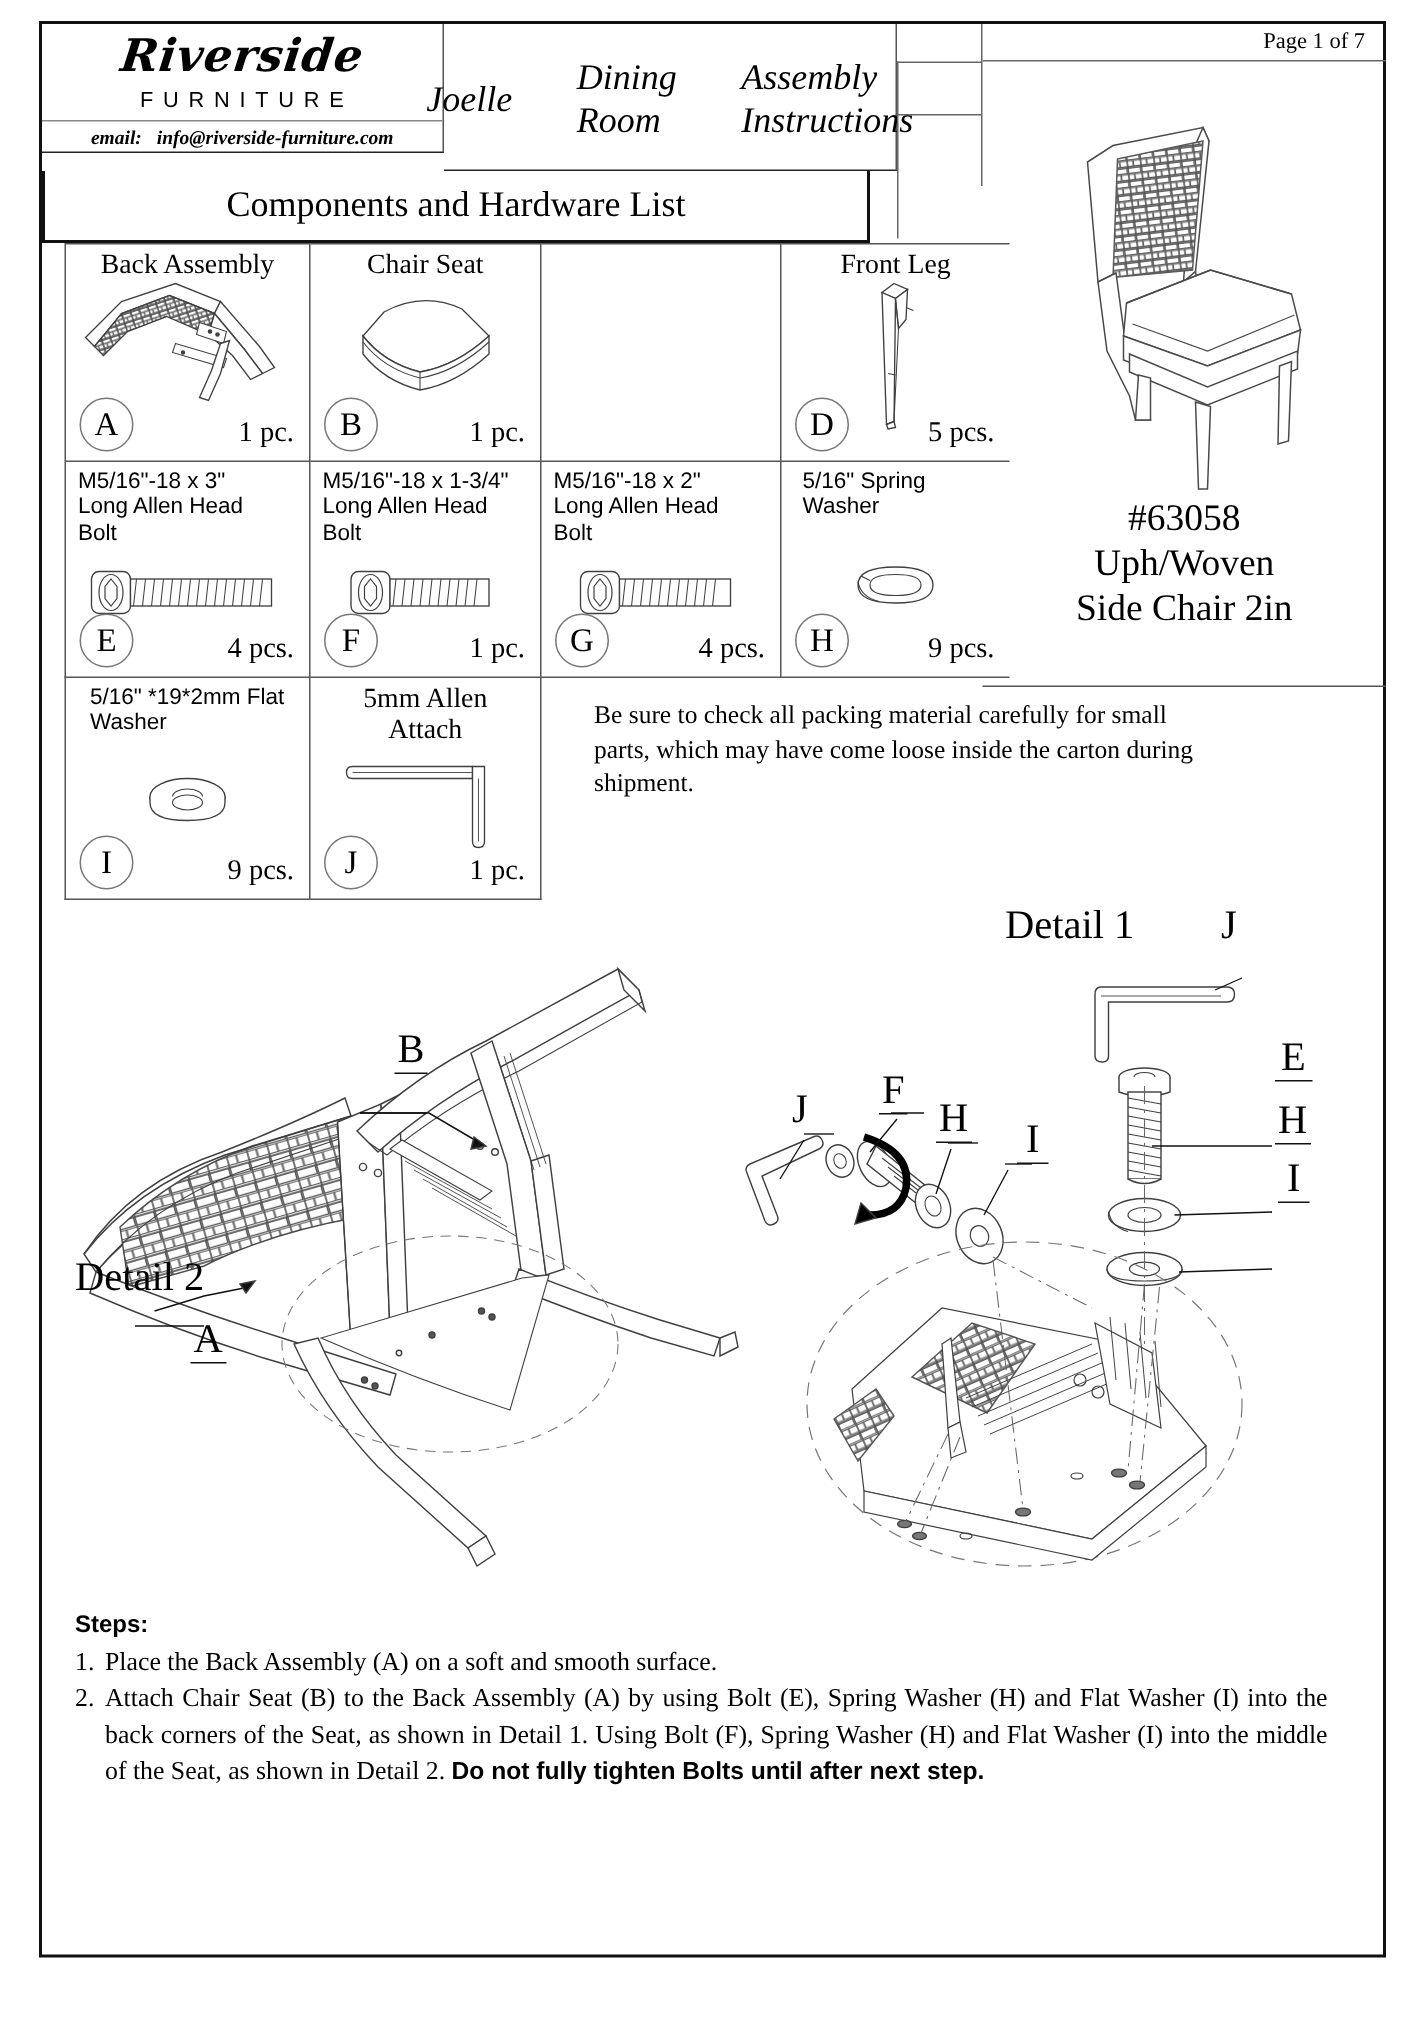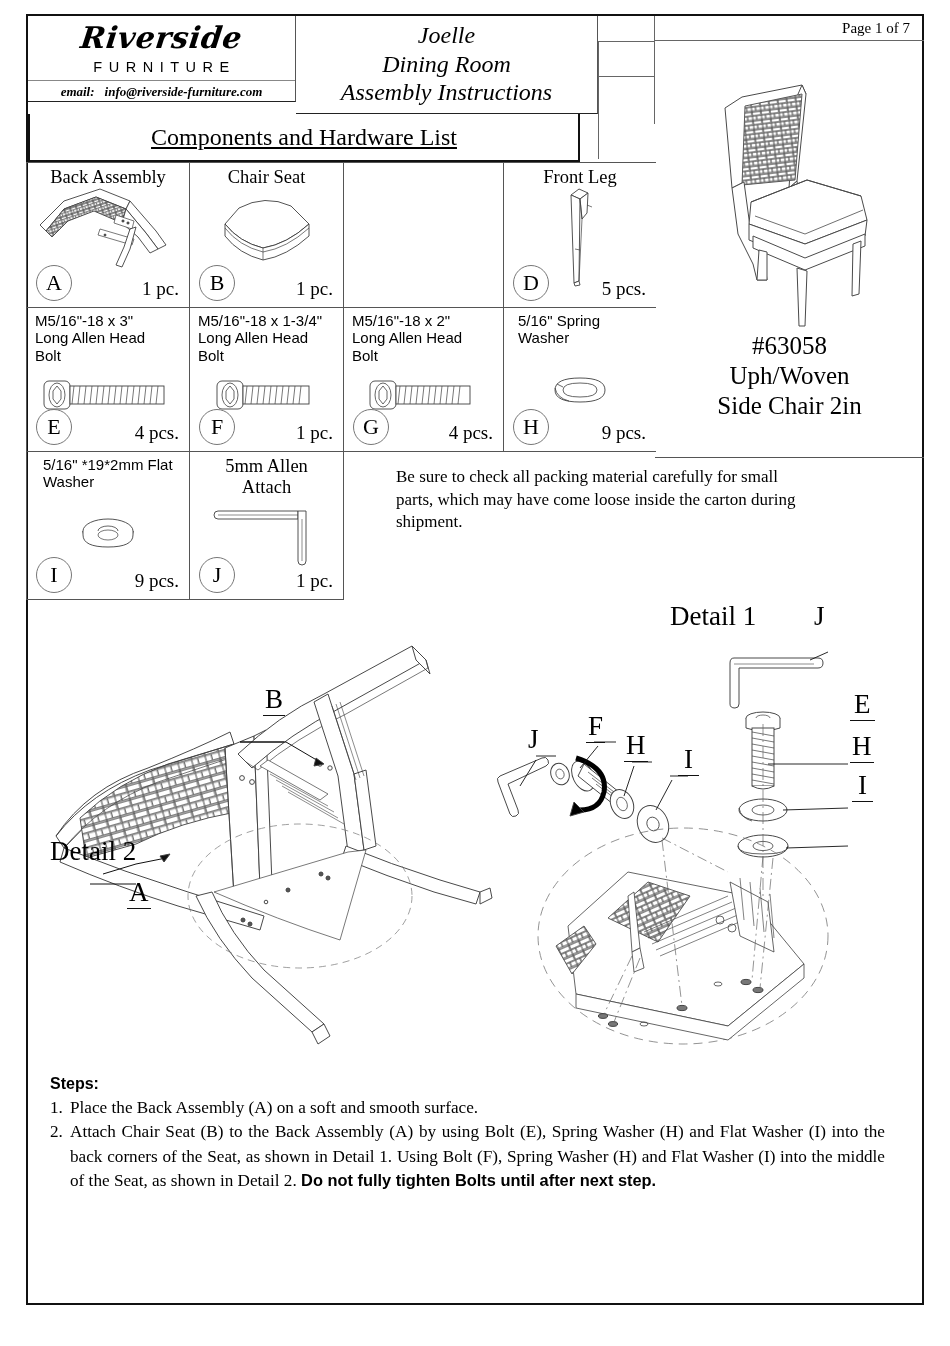--- a/index.html
+++ b/index.html
@@ -10,39 +10,39 @@
 
   
   .hdr-logo{position:absolute;left:28px;top:16px;width:268px;height:86px;border-right:1px solid #555;border-bottom:1.6px solid #222;box-sizing:border-box;}
   .logo-script{position:absolute;left:0;right:0;top:4px;text-align:center;font-family:"DejaVu Serif",serif;font-style:italic;font-weight:700;font-size:30px;letter-spacing:.5px;transform:skewX(-7deg);}
   .logo-sub{position:absolute;left:0;right:0;top:43px;text-align:center;font-family:"Liberation Sans",sans-serif;font-size:14.5px;letter-spacing:6.5px;padding-left:6px;}
   .logo-rule{position:absolute;left:0;right:0;top:64px;border-top:1px solid #888;}
   .logo-email{position:absolute;left:0;right:0;top:68px;text-align:center;font-family:"Liberation Serif",serif;font-style:italic;font-weight:700;font-size:13px;}
   .logo-email .lbl{margin-right:10px;}
 
   .hdr-title{position:absolute;left:296px;top:16px;width:302px;height:98px;border-right:1px solid #555;border-bottom:1.6px solid #222;box-sizing:border-box;
-             display:flex;flex-direction:column;align-items:center;justify-content:flex-start;padding-top:5px;}
+             display:flex;flex-direction:row;align-items:center;justify-content:center;padding-top:5px;gap:43px;}
   .hdr-title div{font-family:"Liberation Serif",serif;font-style:italic;font-size:24px;line-height:1.19;}
 
   .hdr-mid{position:absolute;left:598px;top:16px;width:57px;height:108px;box-sizing:border-box;border-right:1px solid #666;}
   .hdr-mid .r1{position:absolute;left:0;right:0;top:25px;border-top:1px solid #666;}
   .hdr-mid .r2{position:absolute;left:0;right:0;top:60px;border-top:1px solid #666;}
   .hdr-mid .lft{position:absolute;left:0;top:25px;bottom:-35px;border-left:1px solid #666;}
 
   .hdr-page{position:absolute;left:655px;top:16px;width:269px;height:25px;box-sizing:border-box;border-bottom:1px solid #666;
             display:flex;align-items:center;justify-content:flex-end;padding-right:14px;font-size:15px;}
   .hdr-made{position:absolute;left:655px;top:41px;width:269px;height:35px;box-sizing:border-box;border-bottom:1px solid #666;
             display:flex;align-items:center;justify-content:center;font-size:25px;}
 
   .chl-box{position:absolute;left:28px;top:114px;width:552px;height:48px;border:2.2px solid #111;border-top:none;box-sizing:border-box;
            display:flex;align-items:center;justify-content:center;}
-  .chl-box span{font-size:24px;text-decoration:underline;}
+  .chl-box span{font-size:24px;}
 
   
-  .grid{position:absolute;left:26px;top:162px;width:630px;height:296px;padding-left:12px;}
+  .grid{position:absolute;left:43px;top:162px;width:630px;height:296px;padding-left:12px;}
   .cell{position:absolute;box-sizing:border-box;border-right:1px solid #555;border-bottom:1px solid #555;}
   .cell .c-title{position:absolute;left:0;right:0;top:4px;text-align:center;font-size:18.5px;}
   .cell .c-title.hw{text-align:left;left:8px;right:4px;font-size:15px;line-height:1.16;font-family:"Liberation Sans",sans-serif;font-weight:400;}
   .badge{position:absolute;left:9px;bottom:6px;width:34px;height:34px;border:1.2px solid #777;border-radius:50%;
          display:flex;align-items:center;justify-content:center;font-size:22px;}
   .qty{position:absolute;right:10px;bottom:7px;font-size:19px;}
   .art{position:absolute;left:0;right:0;top:26px;bottom:40px;display:flex;align-items:center;justify-content:center;}
   .art svg{overflow:visible;}
 
   

